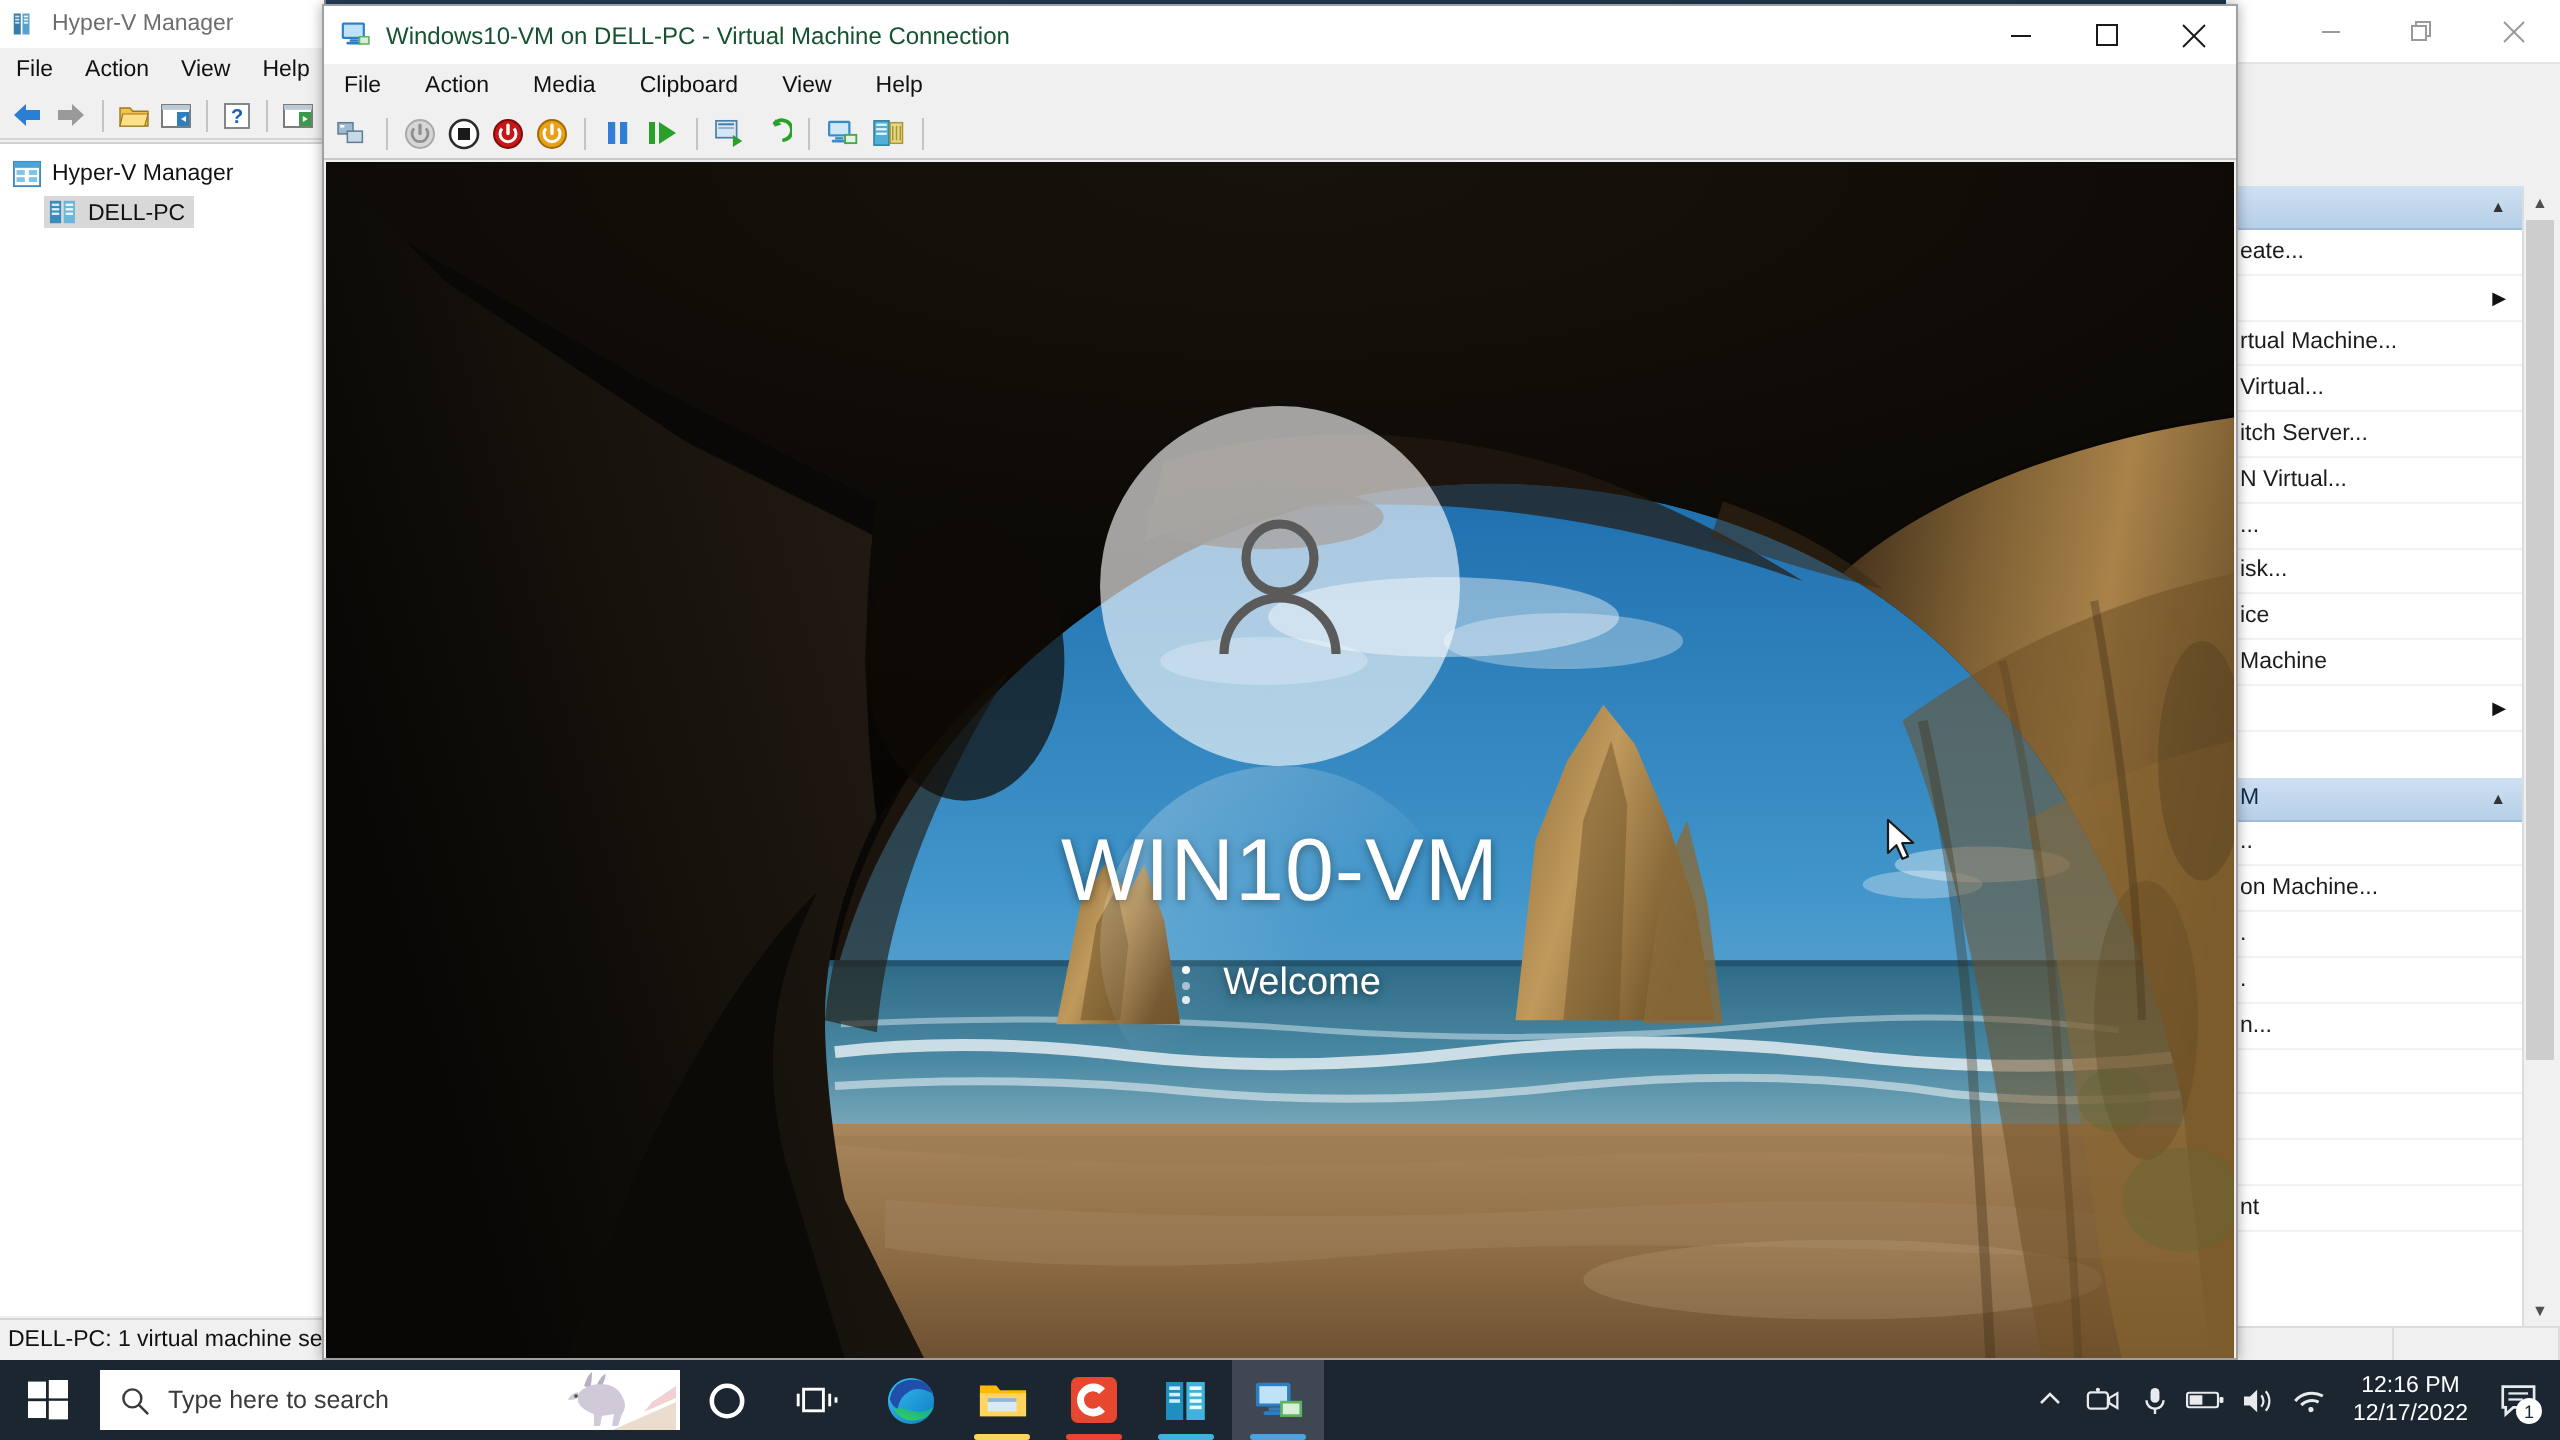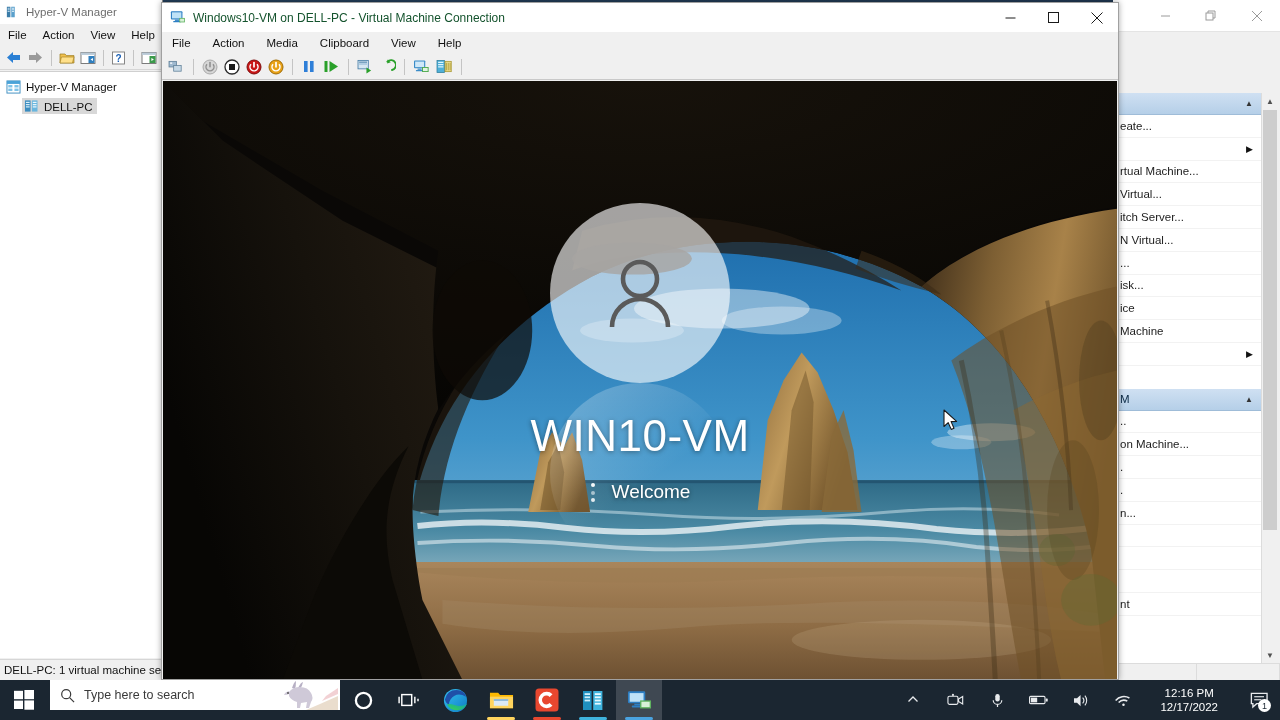--- a/index.html
+++ b/index.html
@@ -175,21 +175,21 @@
   }
   .spinner i:nth-child(1) { top: 2px; opacity: .95; }
   .spinner i:nth-child(2) { top: 10px; opacity: .55; }
   .spinner i:nth-child(3) { top: 17px; opacity: .85; }
 
   .vm-cursor { position: absolute; left: 780px; top: 328px; }
 
   
   .taskbar {
     position: absolute; left: 0; bottom: 0; width: 1280px; height: 40px;
-    background: #1b2631; display: flex; 
+    background: #1b2631; display: flex; align-items: center;
   }
   .start-btn {
     width: 48px; height: 40px; display: flex; align-items: center; justify-content: center;
   }
   .search-box {
     width: 290px; height: 30px; background: #ffffff; margin-left: 2px;
     display: flex; align-items: center; position: relative; overflow: hidden;
   }
   .search-icon { width: 34px; display: flex; align-items: center; justify-content: center; color: #3a3a3a; }
   .search-text { font-size: 12.5px; color: #3a3a3a; }
@@ -199,21 +199,21 @@
     width: 46px; height: 40px; display: flex; align-items: center; justify-content: center;
     position: relative;
   }
   .tb-icon.active { background: rgba(255,255,255,0.16); }
   .tb-icon .underline {
     position: absolute; bottom: 0; left: 9px; width: 28px; height: 3px;
     background: #4aa3e0; border-radius: 2px;
   }
   .tray {
     position: absolute; right: 0; bottom: 0; height: 40px; display: flex; align-items: center;
-    padding-right: 4px; gap: 16px;
+    padding-right: 4px; gap: 0;
   }
   .tray-ico { width: 26px; height: 40px; display: flex; align-items: center; justify-content: center; color: #e8eaed; }
   .tray-clock {
     display: flex; flex-direction: column; align-items: center; justify-content: center;
     color: #ffffff; font-size: 11.5px; line-height: 14px; padding: 0 8px; height: 40px;
   }
   .tray-notif { width: 34px; height: 40px; display: flex; align-items: center; justify-content: center; position: relative; }
   .notif-badge {
     position: absolute; right: 5px; bottom: 8px; width: 13px; height: 13px;
     border-radius: 50%; background: #ffffff; color: #1b2631;

